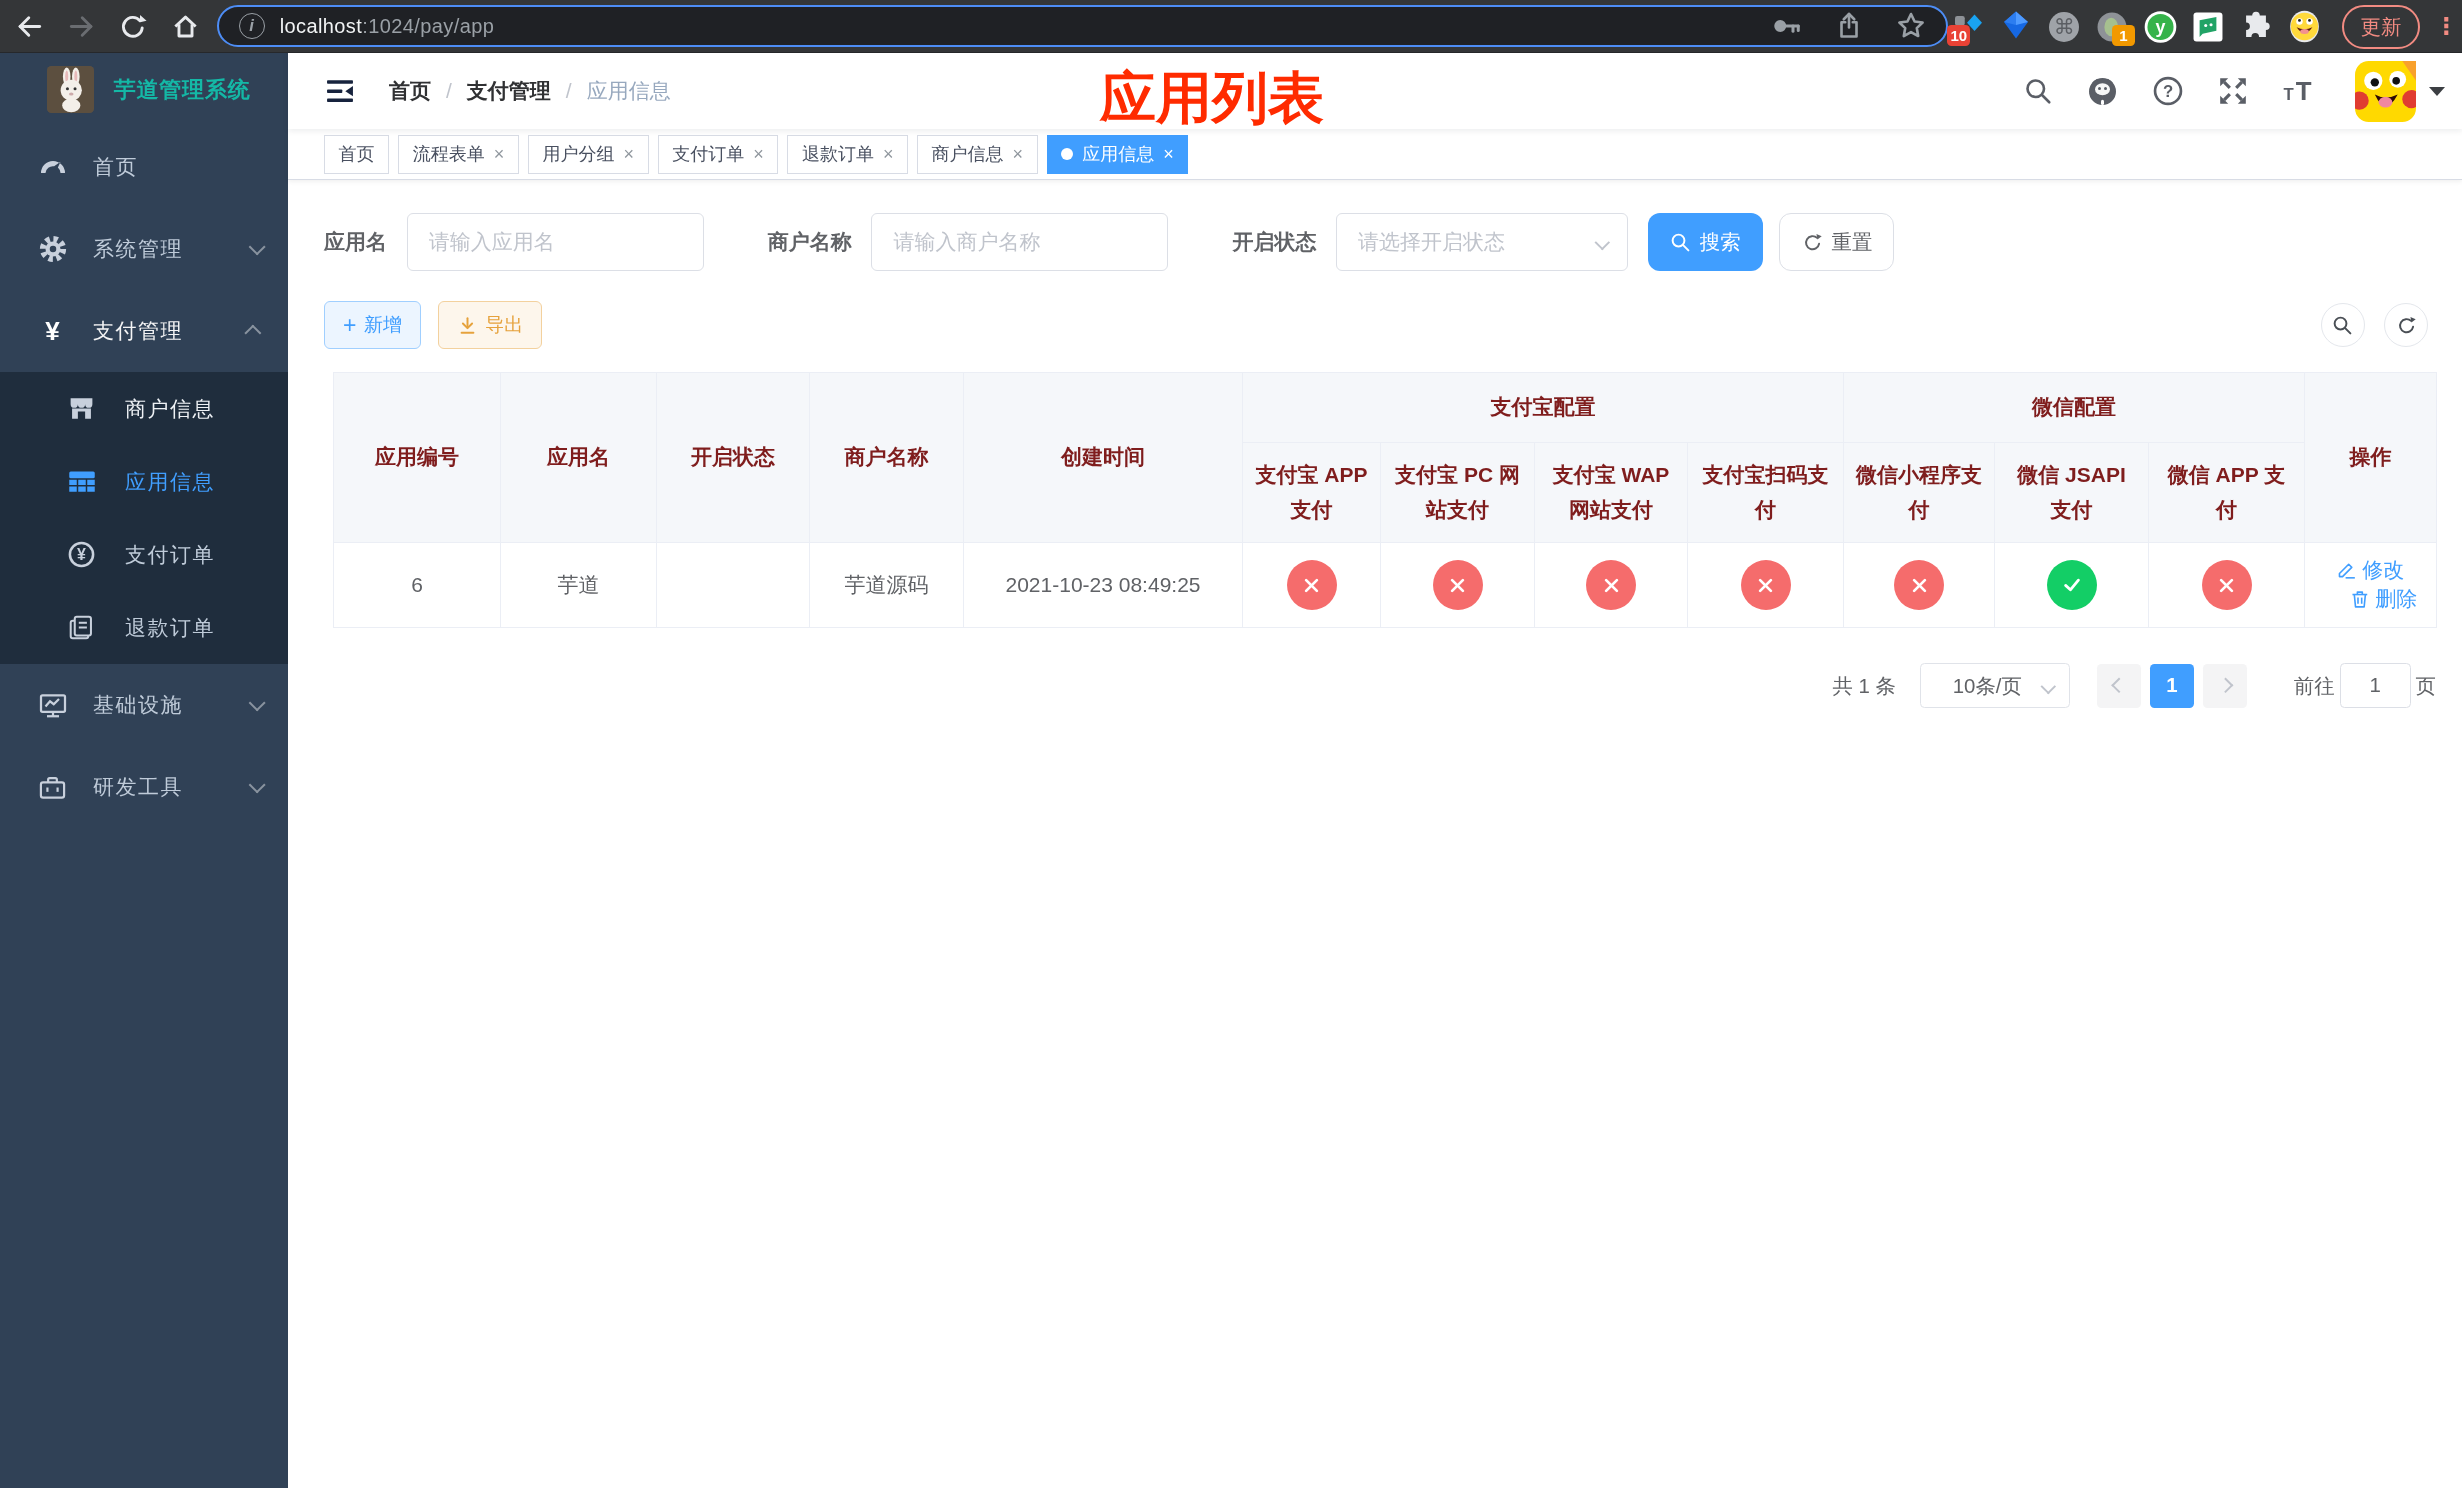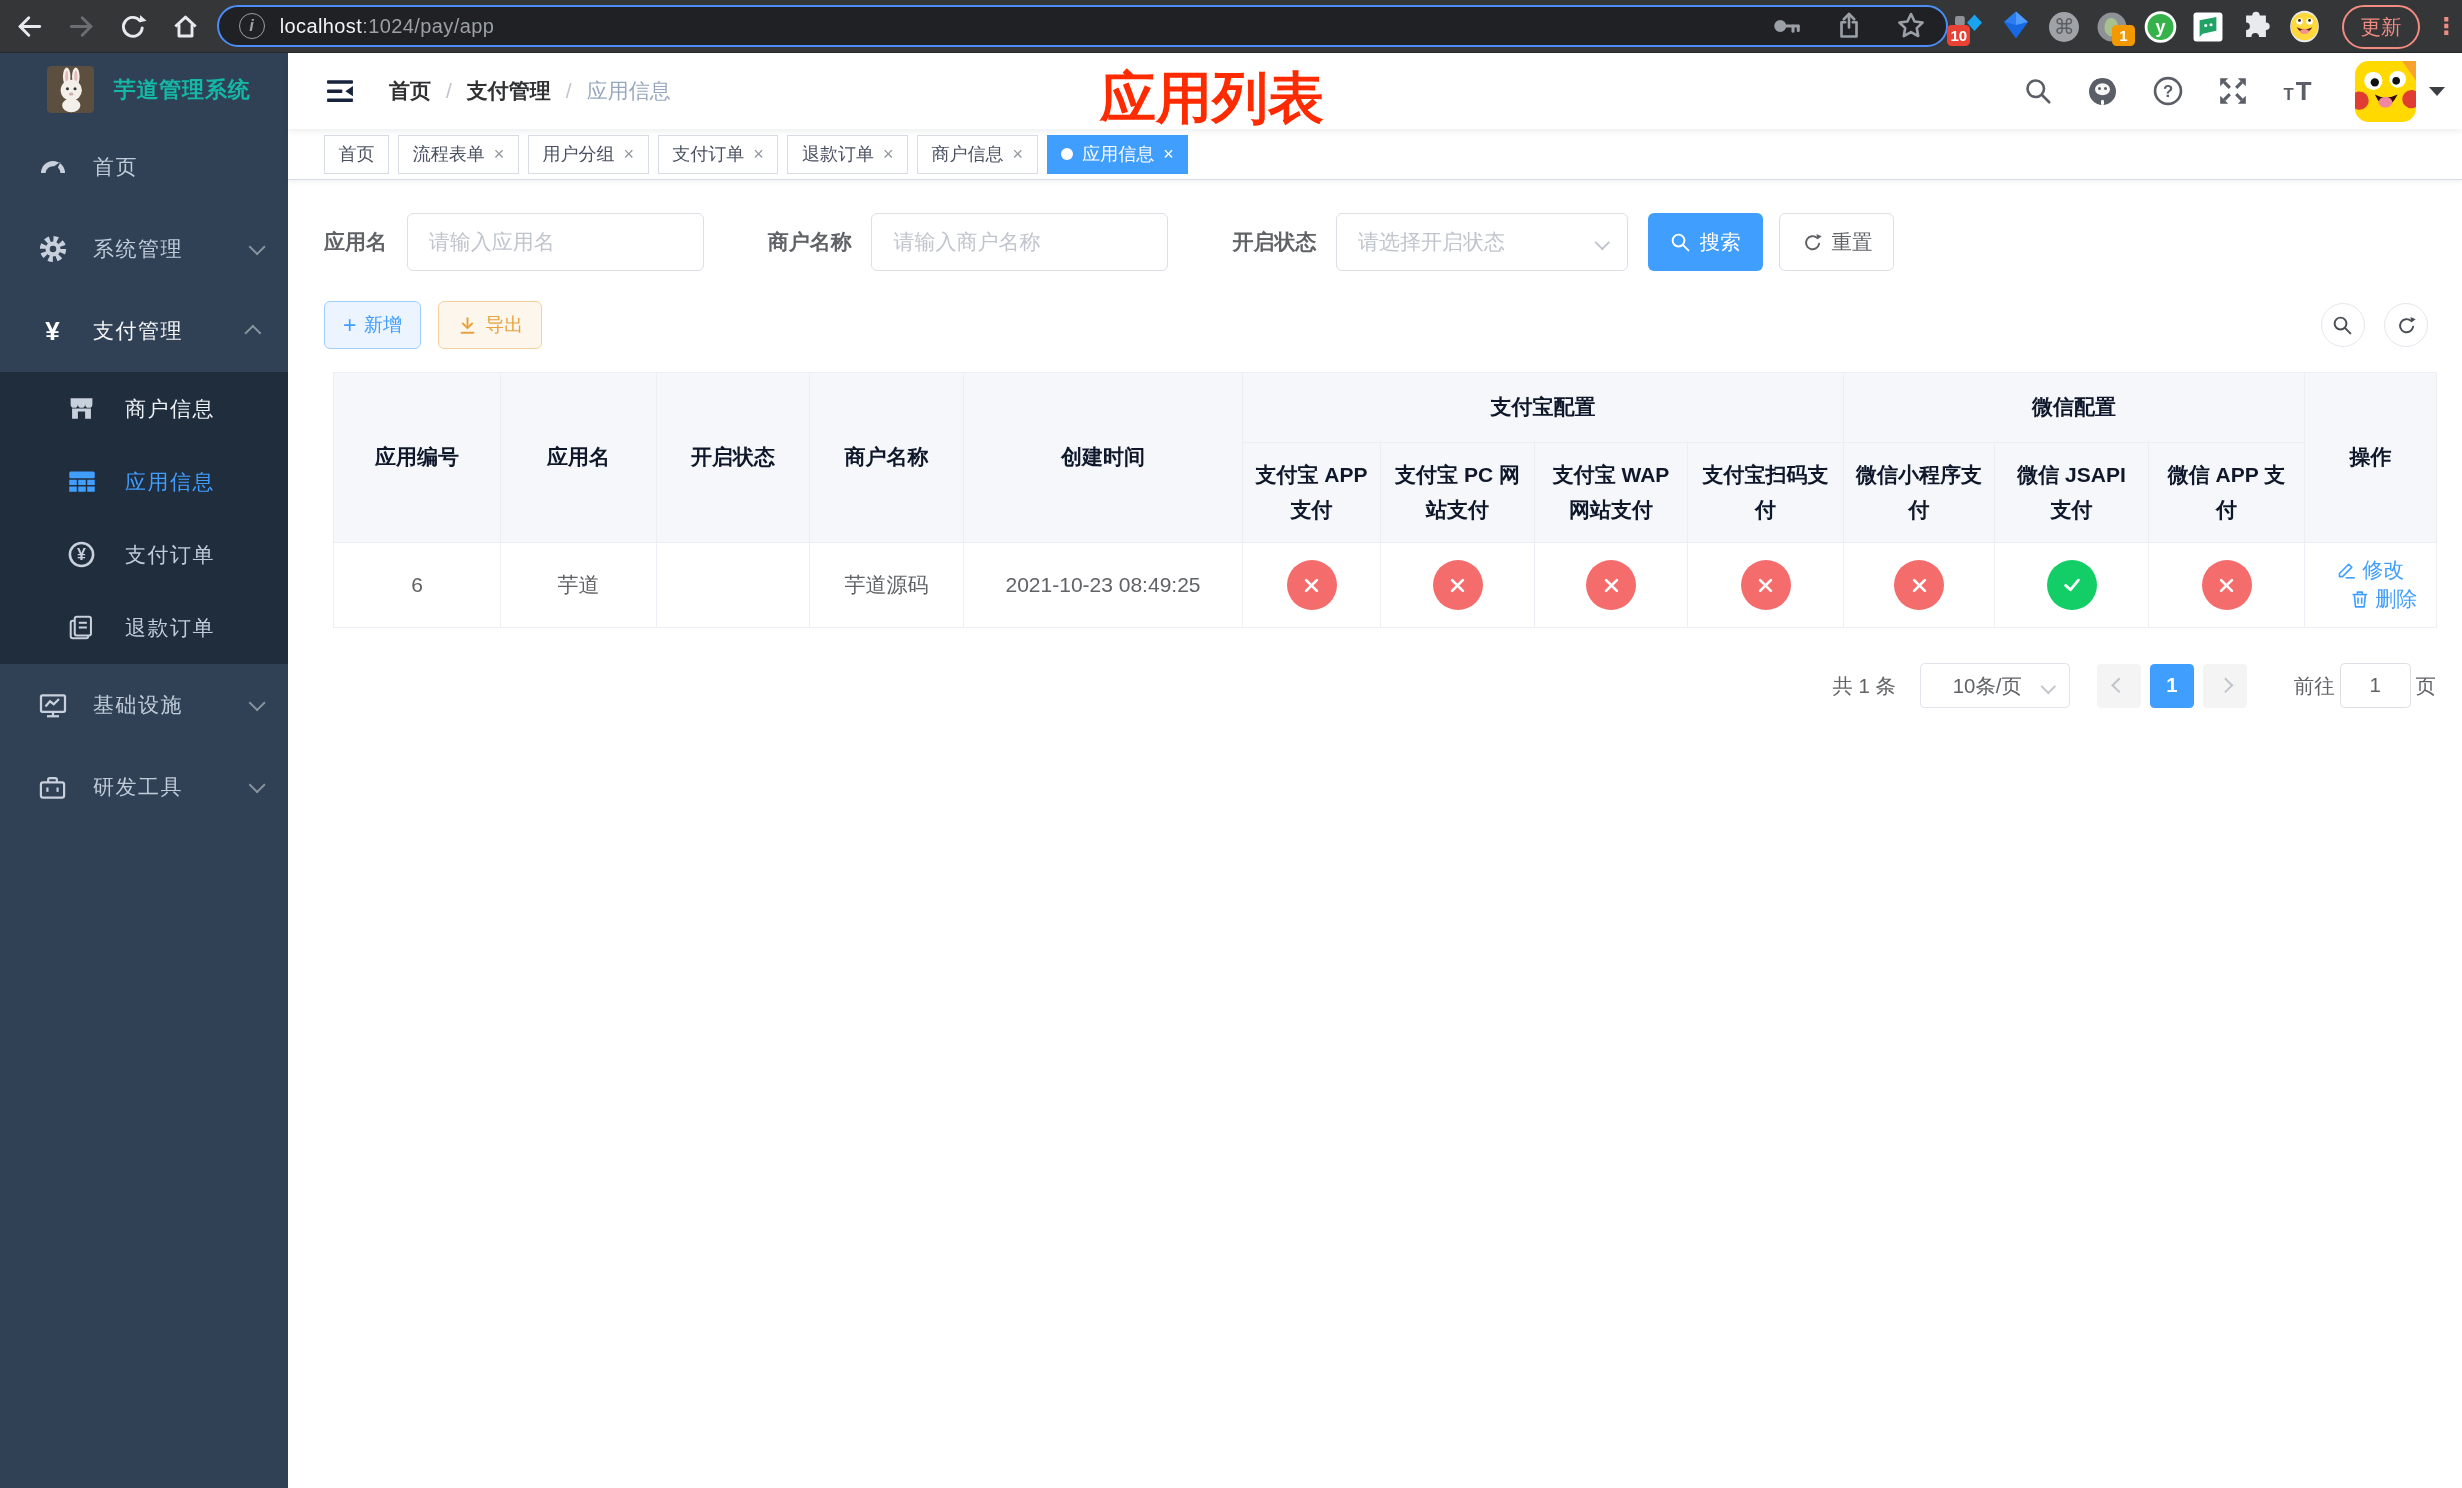--- a/index.html
+++ b/index.html
@@ -80,39 +80,39 @@
   .filter-row { display:flex; align-items:center; font-size:21px; color:#606266; }
   .f-label { font-weight:700; margin-right:19.7px; white-space:nowrap; }
   .f-input { width:297px; height:58px; border:1.5px solid #dcdfe6; border-radius:6px; padding:0 21px;
     font-size:21px; color:#606266; outline:none; font-family:inherit; background:#fff; }
   .f-input::placeholder { color:#c0c4cc; }
   .f-gap { width:64px; }
   .f-select { width:292px; height:58px; border:1.5px solid #dcdfe6; border-radius:6px; display:flex; align-items:center;
     padding:0 21px; color:#c0c4cc; position:relative; background:#fff; }
   .sel-caret { position:absolute; right:19.7px; top:23px; width:10.6px; height:10.6px;
     border-right:2.3px solid #c0c4cc; border-bottom:2.3px solid #c0c4cc; transform:rotate(45deg); }
-  .btn { height:58px; border-radius:6px; display:inline-flex; align-items:center; justify-content:center;
+  .btn { height:58px; border-radius:12px; display:inline-flex; align-items:center; justify-content:center;
     font-size:20.4px; gap:9px; cursor:pointer; border:1.5px solid transparent; white-space:nowrap; }
   .btn-search { background:#409eff; color:#fff; width:115px; margin-left:19.7px; }
   .btn-reset { background:#fff; border-color:#dcdfe6; color:#606266; width:115px; margin-left:16.7px; }
 
   .toolbar-row { display:flex; align-items:center; margin-top:30px; }
   .btn-sm { height:48px; border-radius:6px; font-size:19px; display:inline-flex; align-items:center; gap:7.6px;
     padding:0 18px; cursor:pointer; }
   .btn-add { background:#ecf5ff; border:1.5px solid #a0cfff; color:#409eff; }
   .btn-export { background:#fdf6ec; border:1.5px solid #f3d19e; color:#e6a23c; margin-left:16.7px; }
   .plus-glyph { font-size:23px; line-height:1; }
   .round-btns { margin-left:auto; display:flex; gap:19.7px; margin-right:7.6px; }
   .round-btn { width:44px; height:44px; border-radius:50%; border:1.5px solid #e4e7ec; background:#fff;
     color:#4a4f55; display:flex; align-items:center; justify-content:center; cursor:pointer; }
 
   .table-wrap { margin-top:23px; margin-left:9px; width:2103px; }
   table { border-collapse:collapse; width:100%; table-layout:fixed; }
   th, td { border:1.5px solid #ebeef5; text-align:center; vertical-align:middle; }
-  th { background:#f5f7fa; color:#0f172a; font-size:21px; font-weight:600; line-height:1.65; padding:4.5px 10.6px; }
+  th { background:#f5f7fa; color:#7f1d1d; font-size:21px; font-weight:600; line-height:1.65; padding:4.5px 10.6px; }
   thead tr.group-row th { height:70px; }
   thead tr.sub-row th { height:100px; }
   td { background:#fff; color:#606266; font-size:21px; height:85px; padding:4.5px 7.6px; }
   .status-circle { width:50px; height:50px; border-radius:50%; margin:0 auto; display:flex; align-items:center; justify-content:center; }
   .status-circle.fail { background:#f56c6c; }
   .status-circle.pass { background:#13ce66; }
   .switch { width:61px; height:30px; border-radius:15px; background:#409eff; position:relative; margin:0 auto; cursor:pointer; }
   .switch .knob { position:absolute; right:3px; top:3px; width:24px; height:24px; border-radius:50%; background:#fff; }
   .op-link { color:#409eff; font-size:21px; display:inline-flex; align-items:center; gap:6px; cursor:pointer; }
   .op-link + .op-link { margin-left:26px; }

